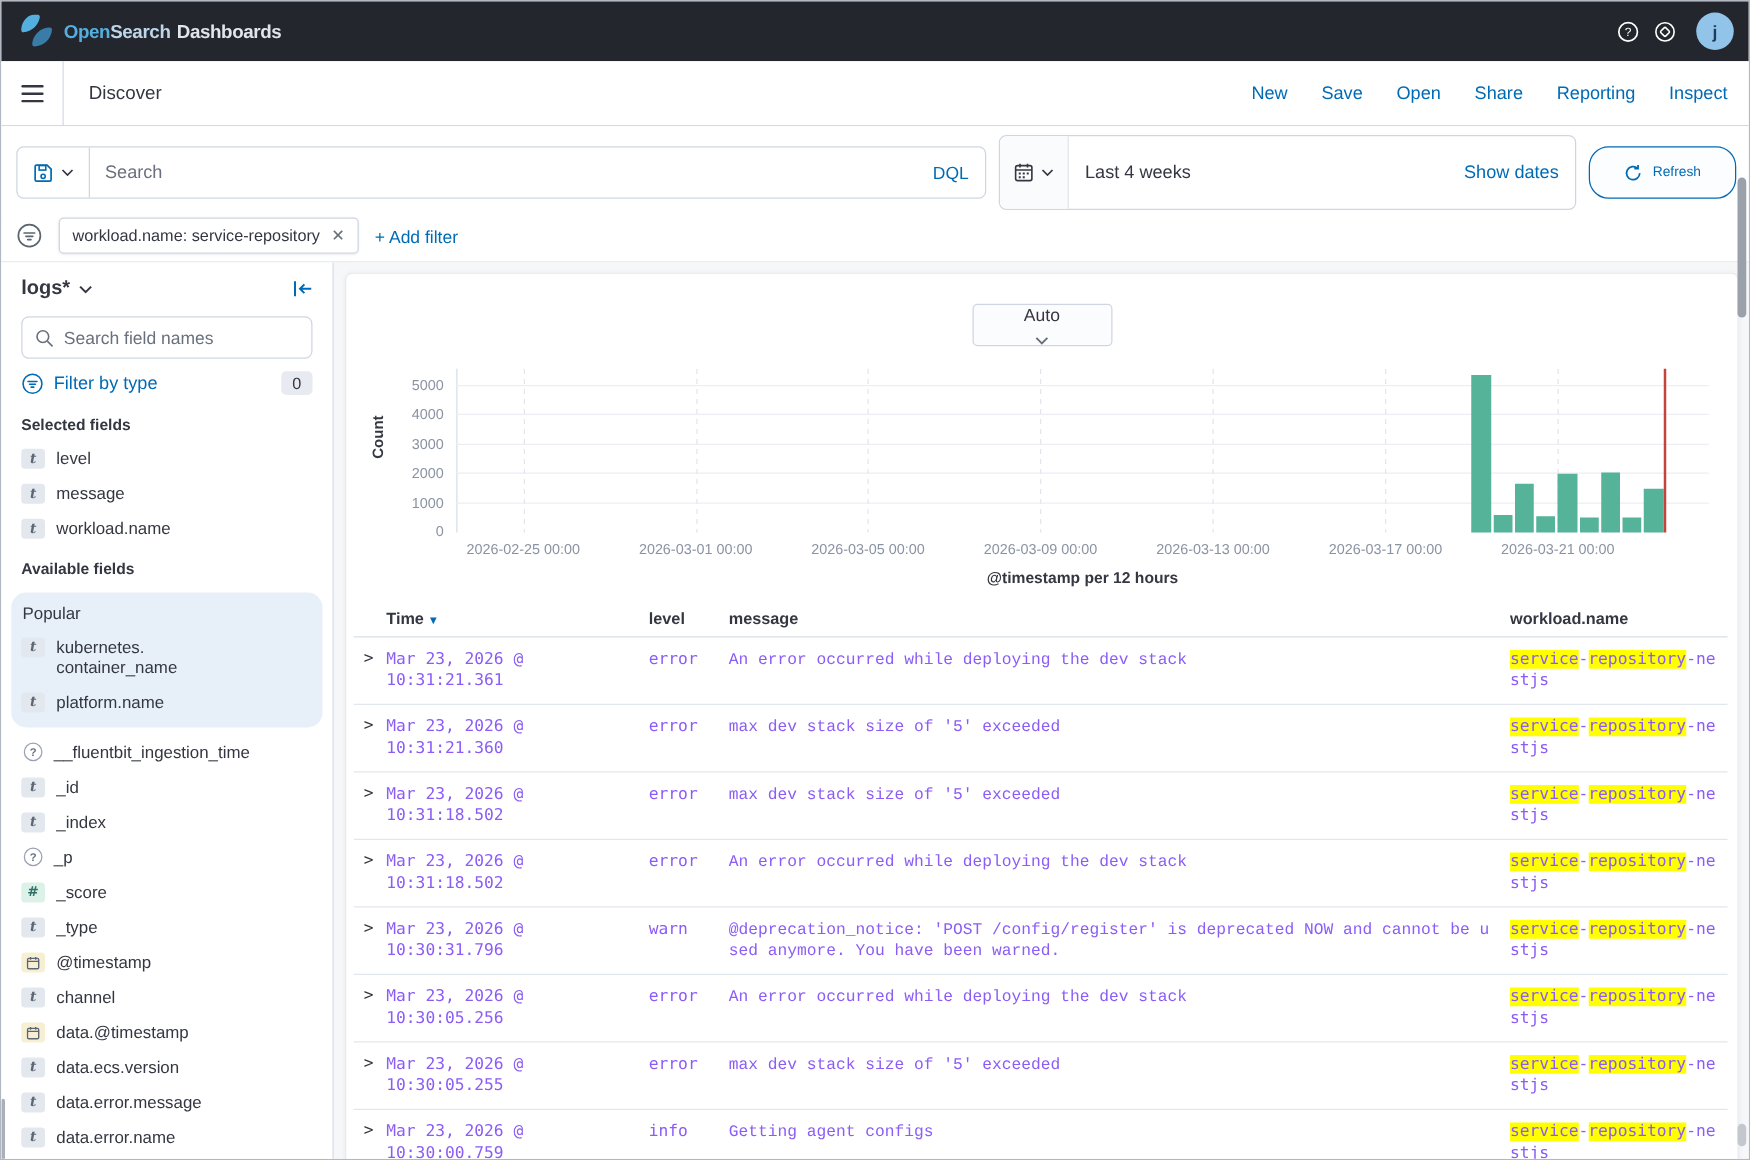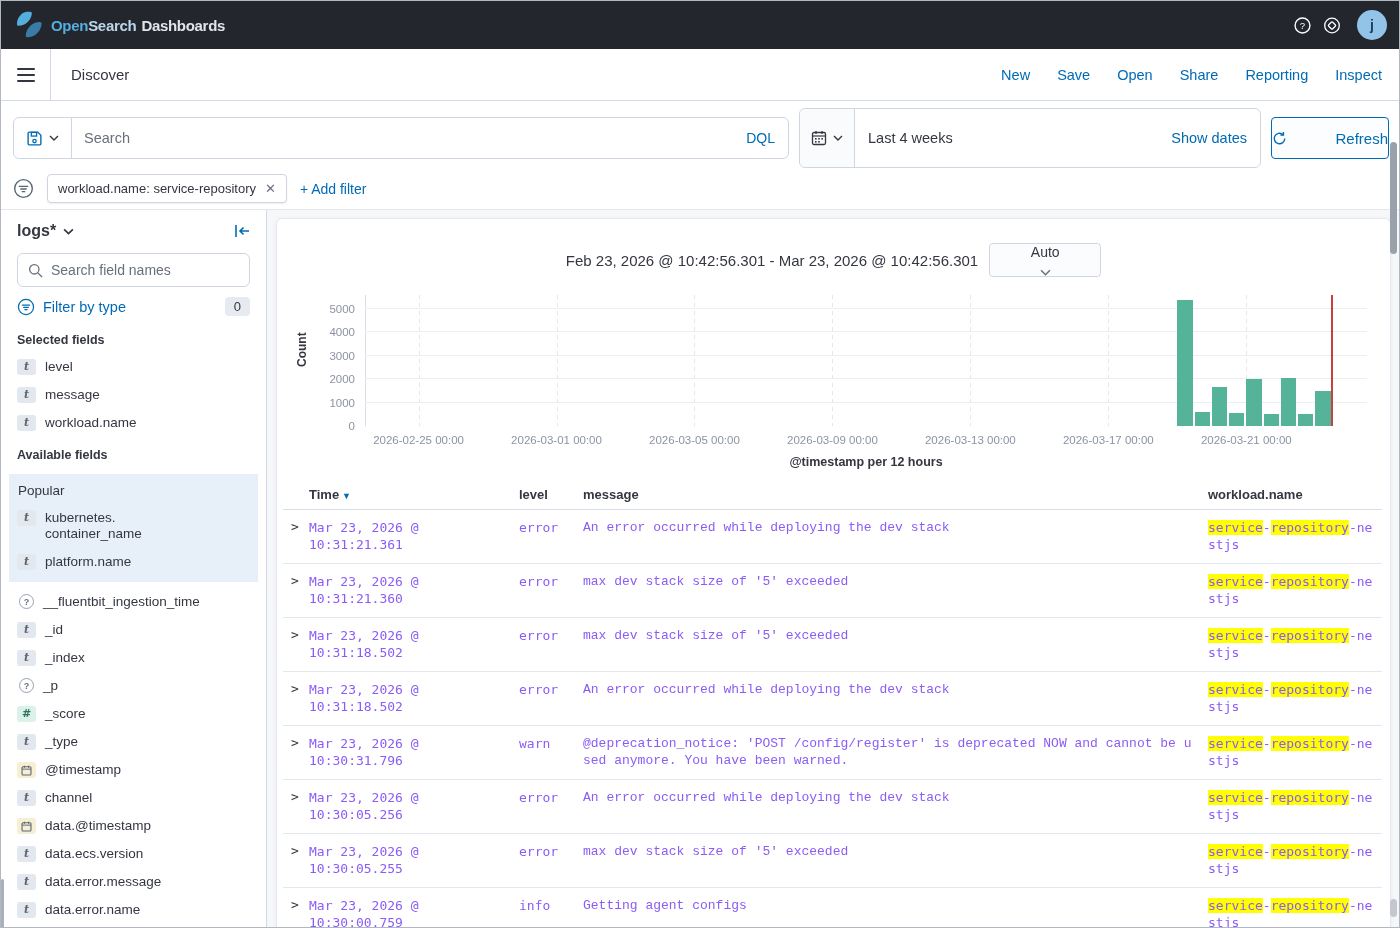--- a/index.html
+++ b/index.html
@@ -28,22 +28,22 @@
   .query-row { display:flex; align-items:center; padding:7px 10px 6px 12px; gap:10px; background:#fff; }
   .search-group { flex:1; display:flex; align-items:center; height:42px; border:1px solid #cfd6e2; border-radius:6px; background:#fff; }
   .saved-query-btn { display:flex; align-items:center; gap:6px; padding:0 12px; height:100%; border-right:1px solid #cfd6e2; cursor:pointer; }
   .search-input { flex:1; border:none; outline:none; font-size:14.5px; padding:0 12px; color:#343741; font-family:"Liberation Sans",sans-serif; background:transparent; }
   .search-input::placeholder { color:#69707d; opacity:1; }
   .dql-btn { padding:0 13px; color:#006bb4; font-size:14px; cursor:pointer; }
   .date-group { width:462px; display:flex; align-items:center; height:60px; border:1px solid #cfd6e2; border-radius:6px; background:#fff; }
   .date-cal-btn { display:flex; gap:6px; padding:0 11px; border-right:1px solid #cfd6e2; height:100%; align-items:center; background:#fafbfd; cursor:pointer; border-radius:6px 0 0 6px; }
   .date-text { padding:0 13px; font-size:14.5px; color:#343741; flex:1; }
   .show-dates { color:#006bb4; font-size:14.5px; padding-right:13px; cursor:pointer; }
-  .refresh-btn { width:118px; height:42px; border:1px solid #006bb4; border-radius:4px; color:#006bb4; display:flex; align-items:center;
-                 justify-content:space-between; gap:8px; font-size:15px; background:#fcfdff; cursor:pointer; }
+  .refresh-btn { width:118px; height:42px; border:1px solid #006bb4; border-radius:16px; color:#006bb4; display:flex; align-items:center;
+                 justify-content:center; gap:8px; font-size:11px; background:#fcfdff; cursor:pointer; }
   
   .filter-row { display:flex; align-items:center; gap:13px; padding:0 12px 6px 12px; border-bottom:1px solid #e2e6ee; background:#fff; }
   .filter-pill { display:flex; align-items:center; gap:9px; border:1px solid #cfd6e2; border-radius:4px; padding:6px 10px;
                  font-size:13px; color:#343741; background:#fff; box-shadow:0 1px 2px rgba(52,55,65,0.08); cursor:pointer; }
   .pill-close { color:#69707d; font-size:13px; cursor:pointer; }
   .add-filter { color:#006bb4; font-size:14px; cursor:pointer; }
   
   .content { display:flex; height:739px; background:#f6f7f9; }
   .sidebar { width:266px; background:#fff; border-right:1px solid #d3dae6; padding:12px 16px 0 16px; position:relative; overflow:hidden; }
   .index-row { display:flex; align-items:center; gap:7px; }
@@ -56,21 +56,21 @@
   .filter-type-label { color:#006bb4; font-size:14.5px; }
   .count-badge { margin-left:auto; background:#e7eaf1; border-radius:4px; padding:2px 9px; color:#343741; font-size:13px; }
   .section-heading { font-size:12.5px; font-weight:bold; color:#343741; margin-top:17px; }
   .field-item { display:flex; align-items:flex-start; gap:9px; margin-top:12px; font-size:13.5px; color:#343741; cursor:pointer; line-height:16px; }
   .field-badge { flex:0 0 auto; width:19px; height:16px; border-radius:3px; display:flex; align-items:center; justify-content:center;
                  font-family:"DejaVu Serif", serif; font-style:italic; font-weight:bold; font-size:11px; color:#5d6673; background:#e3e7ee; margin-top:0px; }
   .badge-number { background:#dcf1e8; color:#2e7265; }
   .badge-date { background:#f7efd4; }
   .badge-unknown { background:transparent; border:1.3px solid #98a2b3; border-radius:50%; width:15px; height:15px; font-style:normal;
                    font-family:"Liberation Sans",sans-serif; font-size:9px; font-weight:bold; color:#69707d; margin-left:2px; }
-  .popular-box { background:#e7f0f9; border-radius:0; margin:12px -8px 0 -8px; padding:9px 8px 12px 8px; }
+  .popular-box { background:#e7f0f9; border-radius:12px; margin:12px -8px 0 -8px; padding:9px 8px 12px 8px; }
   .popular-label { font-size:13.5px; color:#343741; margin-left:1px; }
   .popular-box .field-item .field-name { max-width:100px; }
   .field-name { word-break:keep-all; }
   .sidebar-bottom-strip { position:absolute; left:0; bottom:0; width:100%; height:16px; background:#fff; border-top:1px solid #e8eaf0; }
   .sidebar-left-thumb { position:absolute; left:0; bottom:18px; width:3px; height:52px; background:#aab0b9; border-radius:2px; }
   
   .main { flex:1; padding:8px 8px 0 9px; overflow:hidden; }
   .panel { background:#fff; border-radius:6px 6px 0 0; min-height:100%; padding:15px 16px 0 16px;
            border:1px solid #e6e9f0; border-bottom:none; box-shadow:0 1px 4px rgba(52,55,65,0.06); }
   .hits-line { text-align:center; font-size:15px; }
@@ -341,21 +341,20 @@
           <span class="field-name">data.<wbr>error.<wbr>stack</span>
         </div>
       </div>
     <div class="sidebar-left-thumb"></div>
     <div class="sidebar-bottom-strip"></div>
   </div>
 
   <div class="main">
     <div class="panel">
       <div class="controls-line">
-        <span class="range-text">Feb 23, 2026 @ 10:42:56.301 - Mar 23, 2026 @ 10:42:56.301</span>
         <span class="interval-select">
           <span>Auto</span>
           <svg width="11" height="7" viewBox="0 0 10 6">
               <path d="M1 1l4 4 4-4" fill="none" stroke="#69707d" stroke-width="1.4"></path>
             </svg>
         </span>
       </div>
 
       <div class="chart">
         <span class="ylabel">Count</span>

